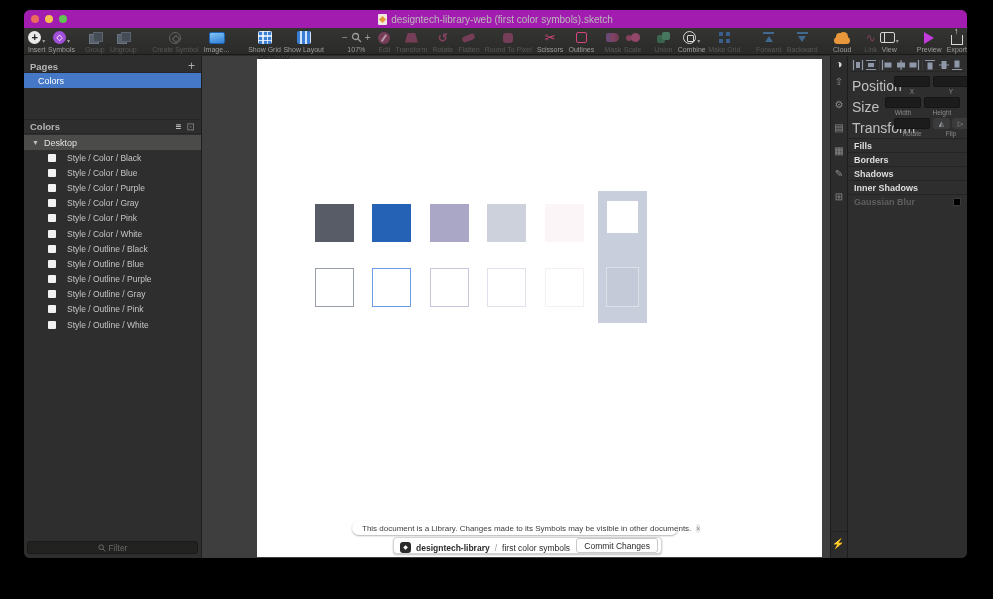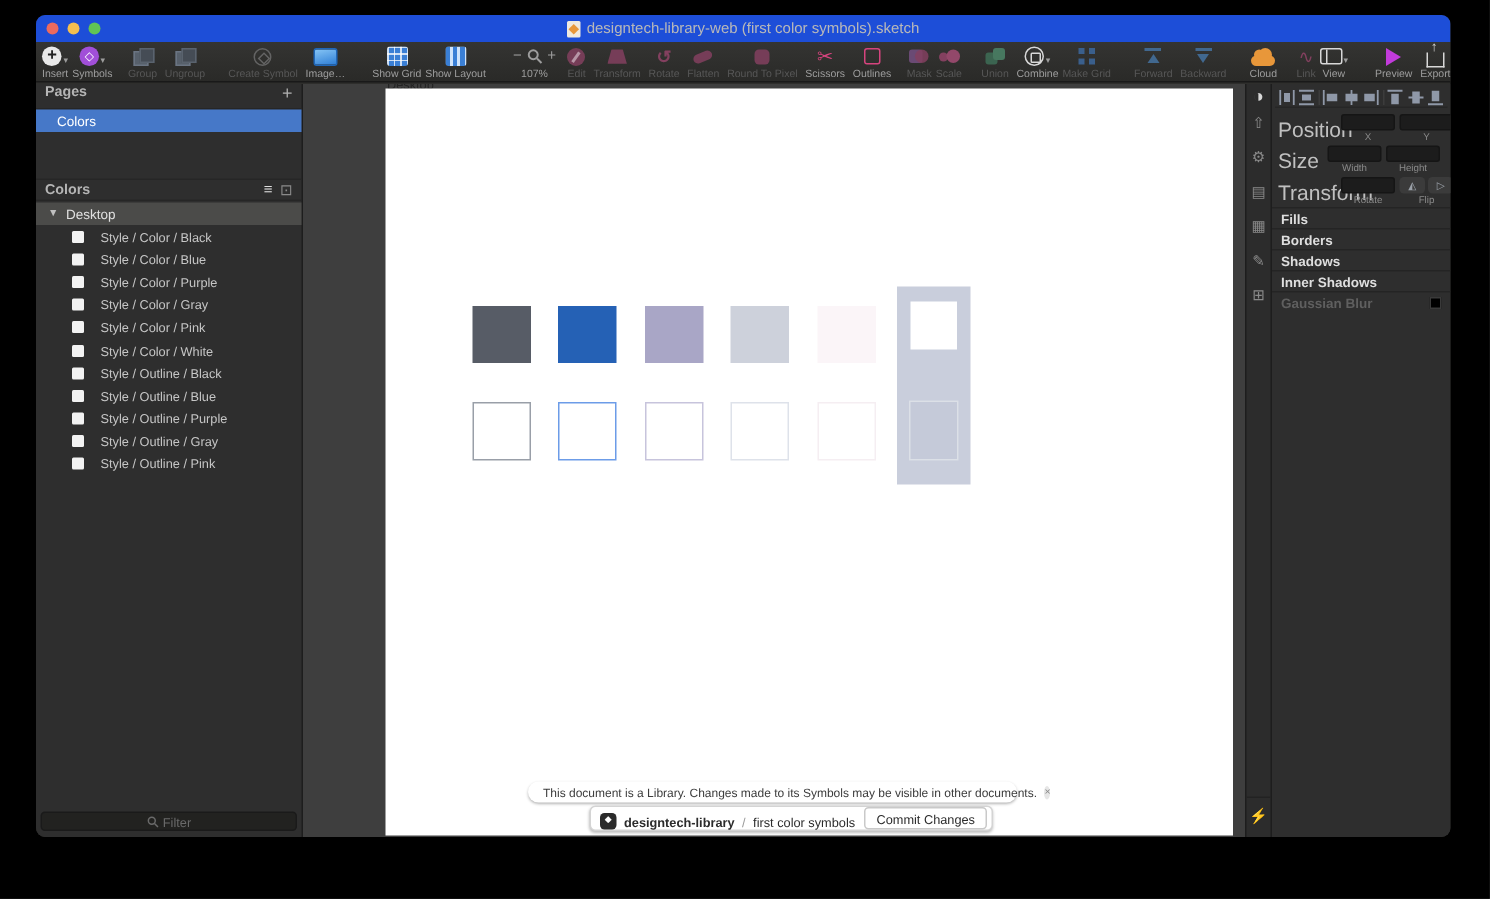--- a/index.html
+++ b/index.html
@@ -5,21 +5,21 @@
   * { margin:0; padding:0; box-sizing:border-box; }
   html,body { width:993px; height:599px; background:#000; overflow:hidden;
               font-family:"Liberation Sans", sans-serif; }
 
   .window { position:absolute; left:24px; top:10px; width:943px; height:548px;
             border-radius:6px; overflow:hidden; background:#2e2e2c;
             box-shadow:0 10px 30px rgba(0,0,0,.6); }
 
   
   .titlebar { position:absolute; left:0; top:0; right:0; height:18px;
-              background:#1d4ed8; display:flex; align-items:center; }
+              background:#a21caf; display:flex; align-items:center; }
   .traffic { position:absolute; left:7px; top:5px; display:flex; gap:6px; }
   .tl { width:8px; height:8px; border-radius:50%; display:inline-block; }
   .tl.red{background:#EC6A5E;} .tl.yellow{background:#F5BF4F;} .tl.green{background:#61C454;}
   .title-wrap { margin:0 auto; display:flex; align-items:center; gap:4px; }
   .doc-icon { width:9px; height:11px; background:#efe9df; border-radius:1px; position:relative; }
   .doc-icon::after{ content:""; position:absolute; left:2px; top:3px; width:5px; height:5px;
                     background:#e8973a; transform:rotate(45deg); }
   .title { font-size:10px; color:#b9b9b9; }
 
   .toolbar { position:absolute; left:0; top:18px; right:0; height:27px;
@@ -94,21 +94,21 @@
   .ic-export::before{content:"↑";position:absolute;left:2px;top:-9px;color:#d8d8d8;font-size:9px;font-weight:bold;}
 
   .mag { display:block; }
 
   
   .main { position:absolute; left:0; top:46px; right:0; bottom:0; display:flex; }
 
   
   .sidebar { width:178px; background:#2e2e2e; border-right:1px solid #1d1d1d;
              position:relative; flex:0 0 auto; }
-  .pane-header { height:17px; display:flex; align-items:flex-start; padding:0 6px;
+  .pane-header { height:17px; display:flex; align-items:flex-end; padding:0 6px;
                  border-bottom:1px solid #262626; }
   .pane-header .ph-label { font-size:9.5px; color:#b5b5b5; font-weight:bold; flex:1; }
   .plus-btn { color:#b0b0b0; font-size:12px; line-height:12px; }
   .page-row { height:15px; display:flex; align-items:center; padding:0 14px; font-size:9px; color:#cfcfcf; }
   .page-row.selected { background:#4678C8; color:#fff; }
   .layers-header { position:absolute; left:0; right:0; top:63px; height:15px;
                    display:flex; align-items:center; padding:0 6px;
                    border-top:1px solid #262626; border-bottom:1px solid #262626; }
   .layers-header .ph-label { font-size:9.5px; color:#b5b5b5; font-weight:bold; flex:1; }
   .hdr-ic { font-size:10px; margin-left:5px; }
@@ -469,20 +469,24 @@
             <span class="ly-label">Style / Outline / Purple</span>
           </div>
         <div class="layer-row">
             <span class="sq"></span>
             <span class="ly-label">Style / Outline / Gray</span>
           </div>
         <div class="layer-row">
             <span class="sq"></span>
             <span class="ly-label">Style / Outline / Pink</span>
           </div>
+        <div class="layer-row">
+            <span class="sq"></span>
+            <span class="ly-label">Style / Outline / White</span>
+          </div>
       </div>
 
       <div class="filter-bar">
         <svg width="8" height="8" viewBox="0 0 8 8">
             <circle cx="3.2" cy="3.2" r="2.3" fill="none" stroke="#6a6a6a" stroke-width="1"></circle>
             <line x1="5" y1="5" x2="7.3" y2="7.3" stroke="#6a6a6a" stroke-width="1"></line>
           </svg>
         <span class="f-label">Filter</span>
       </div>
     </div>

